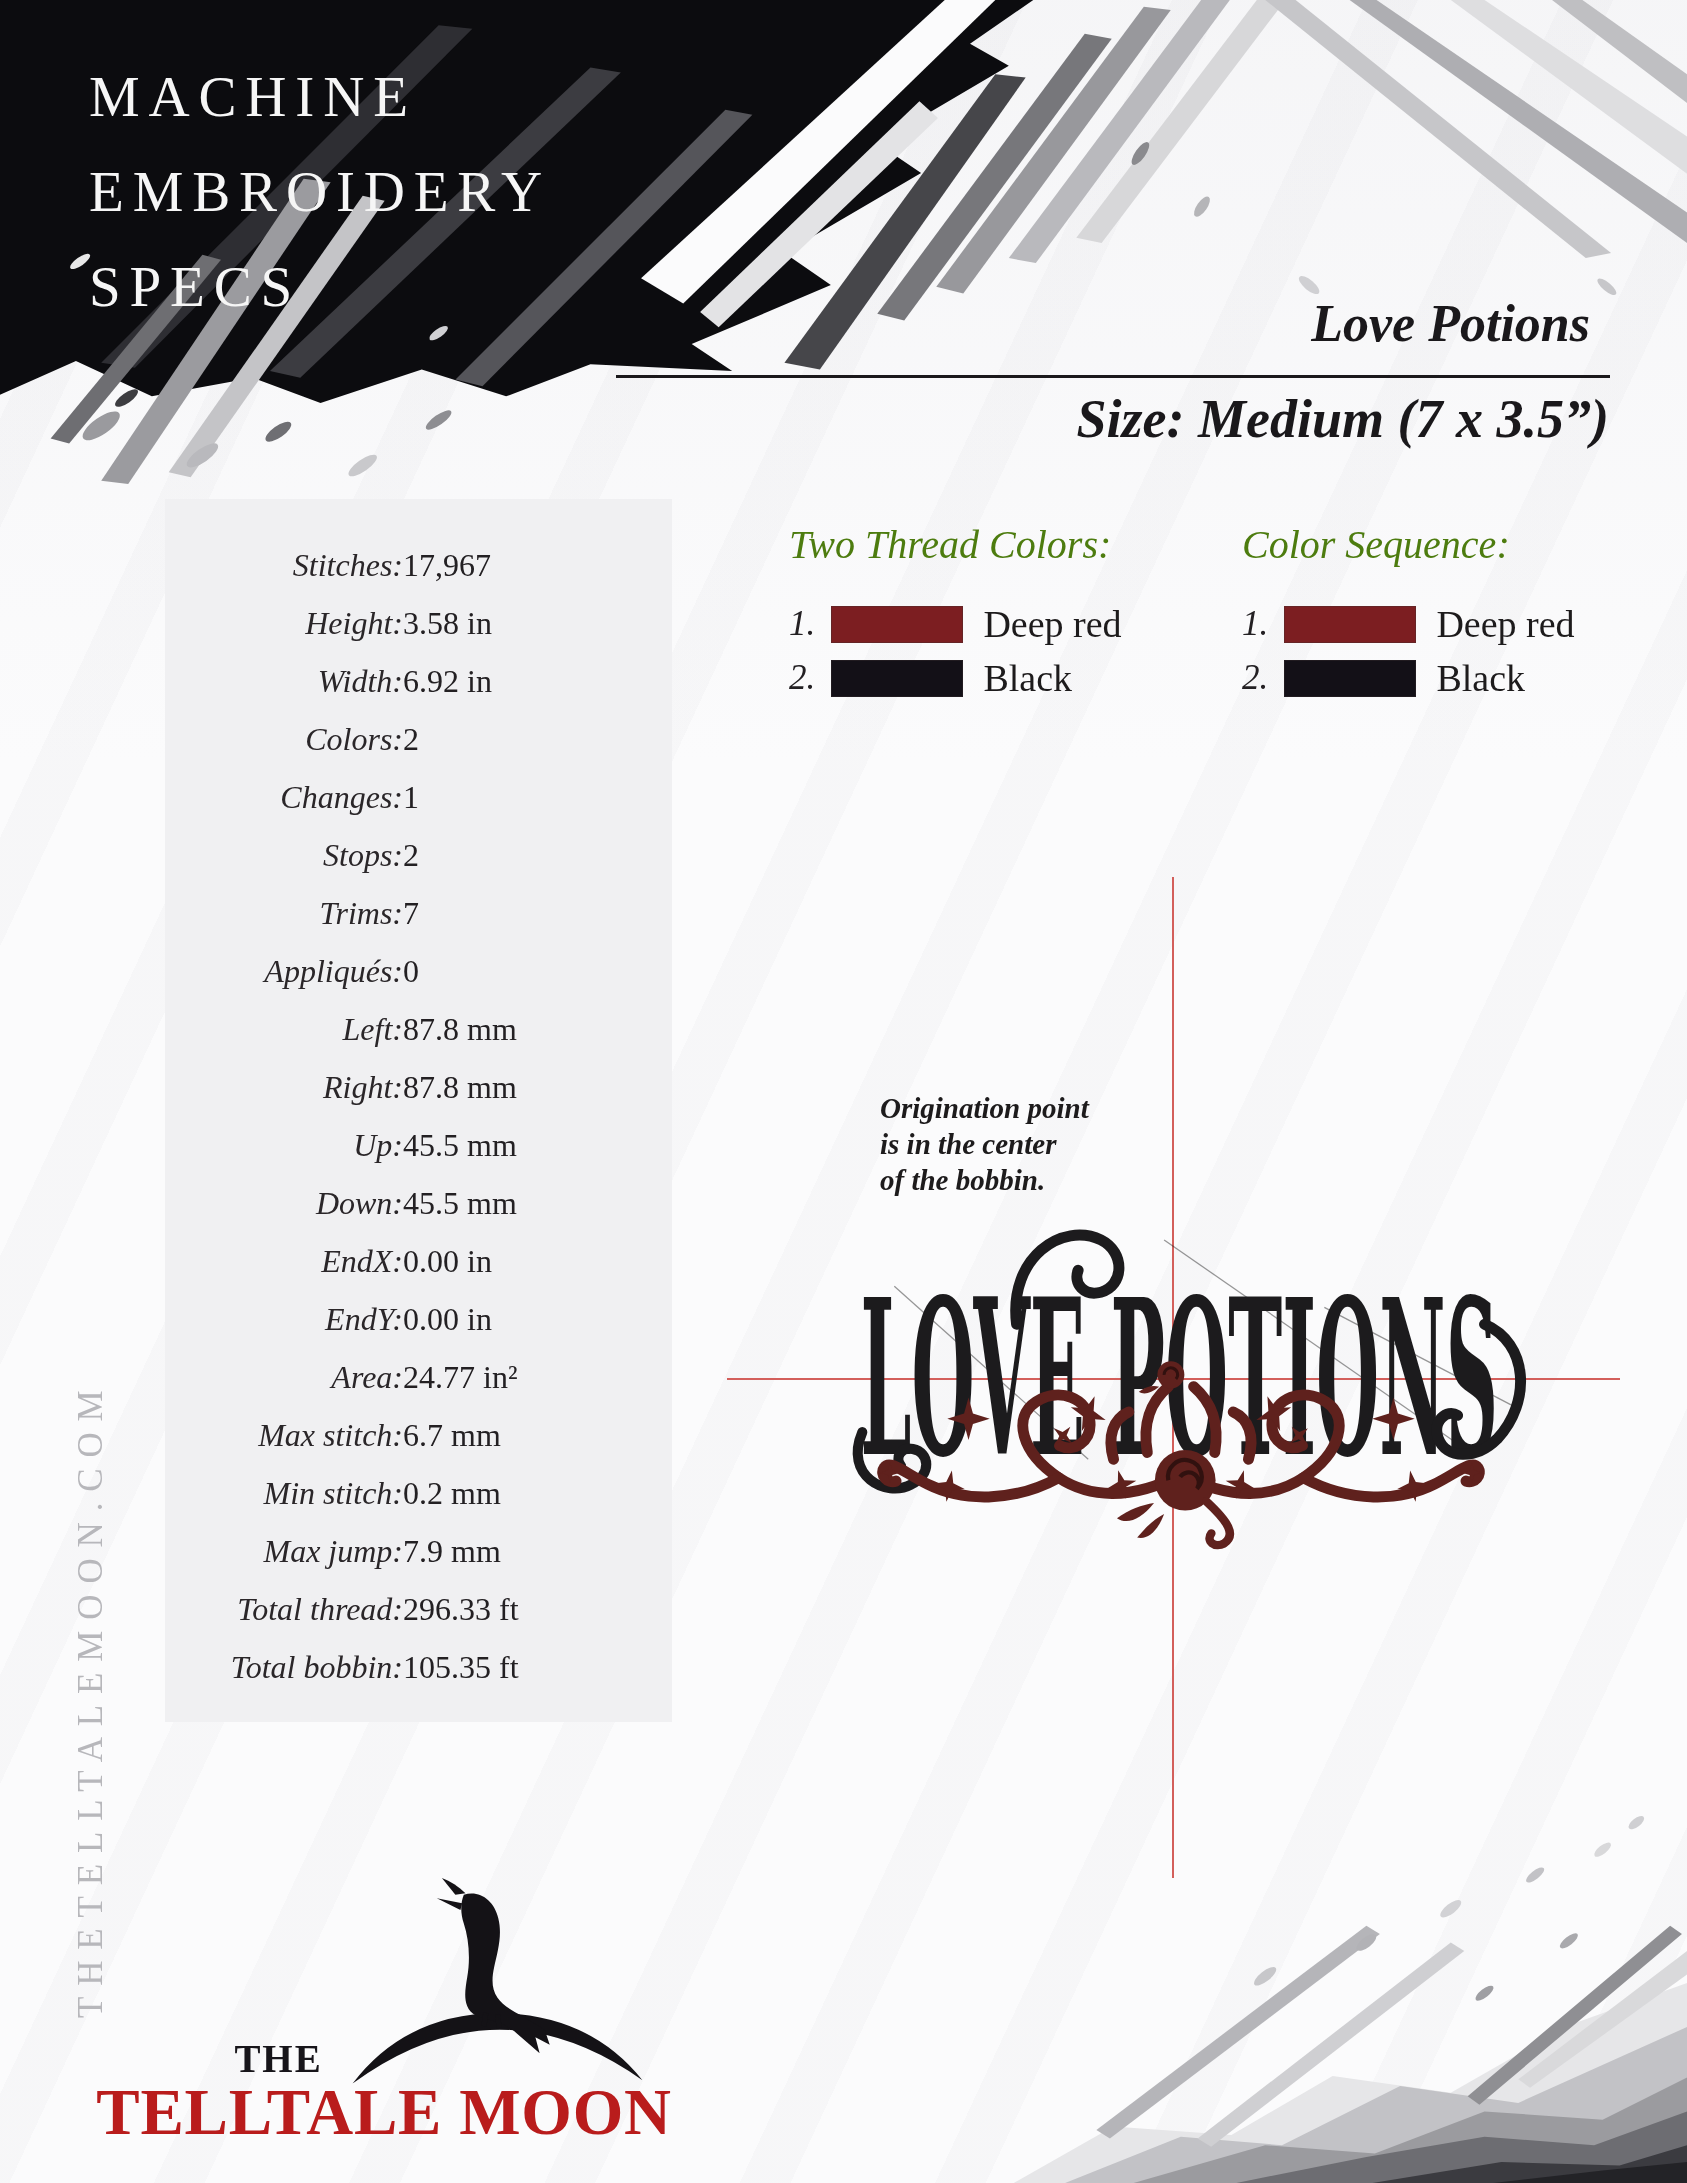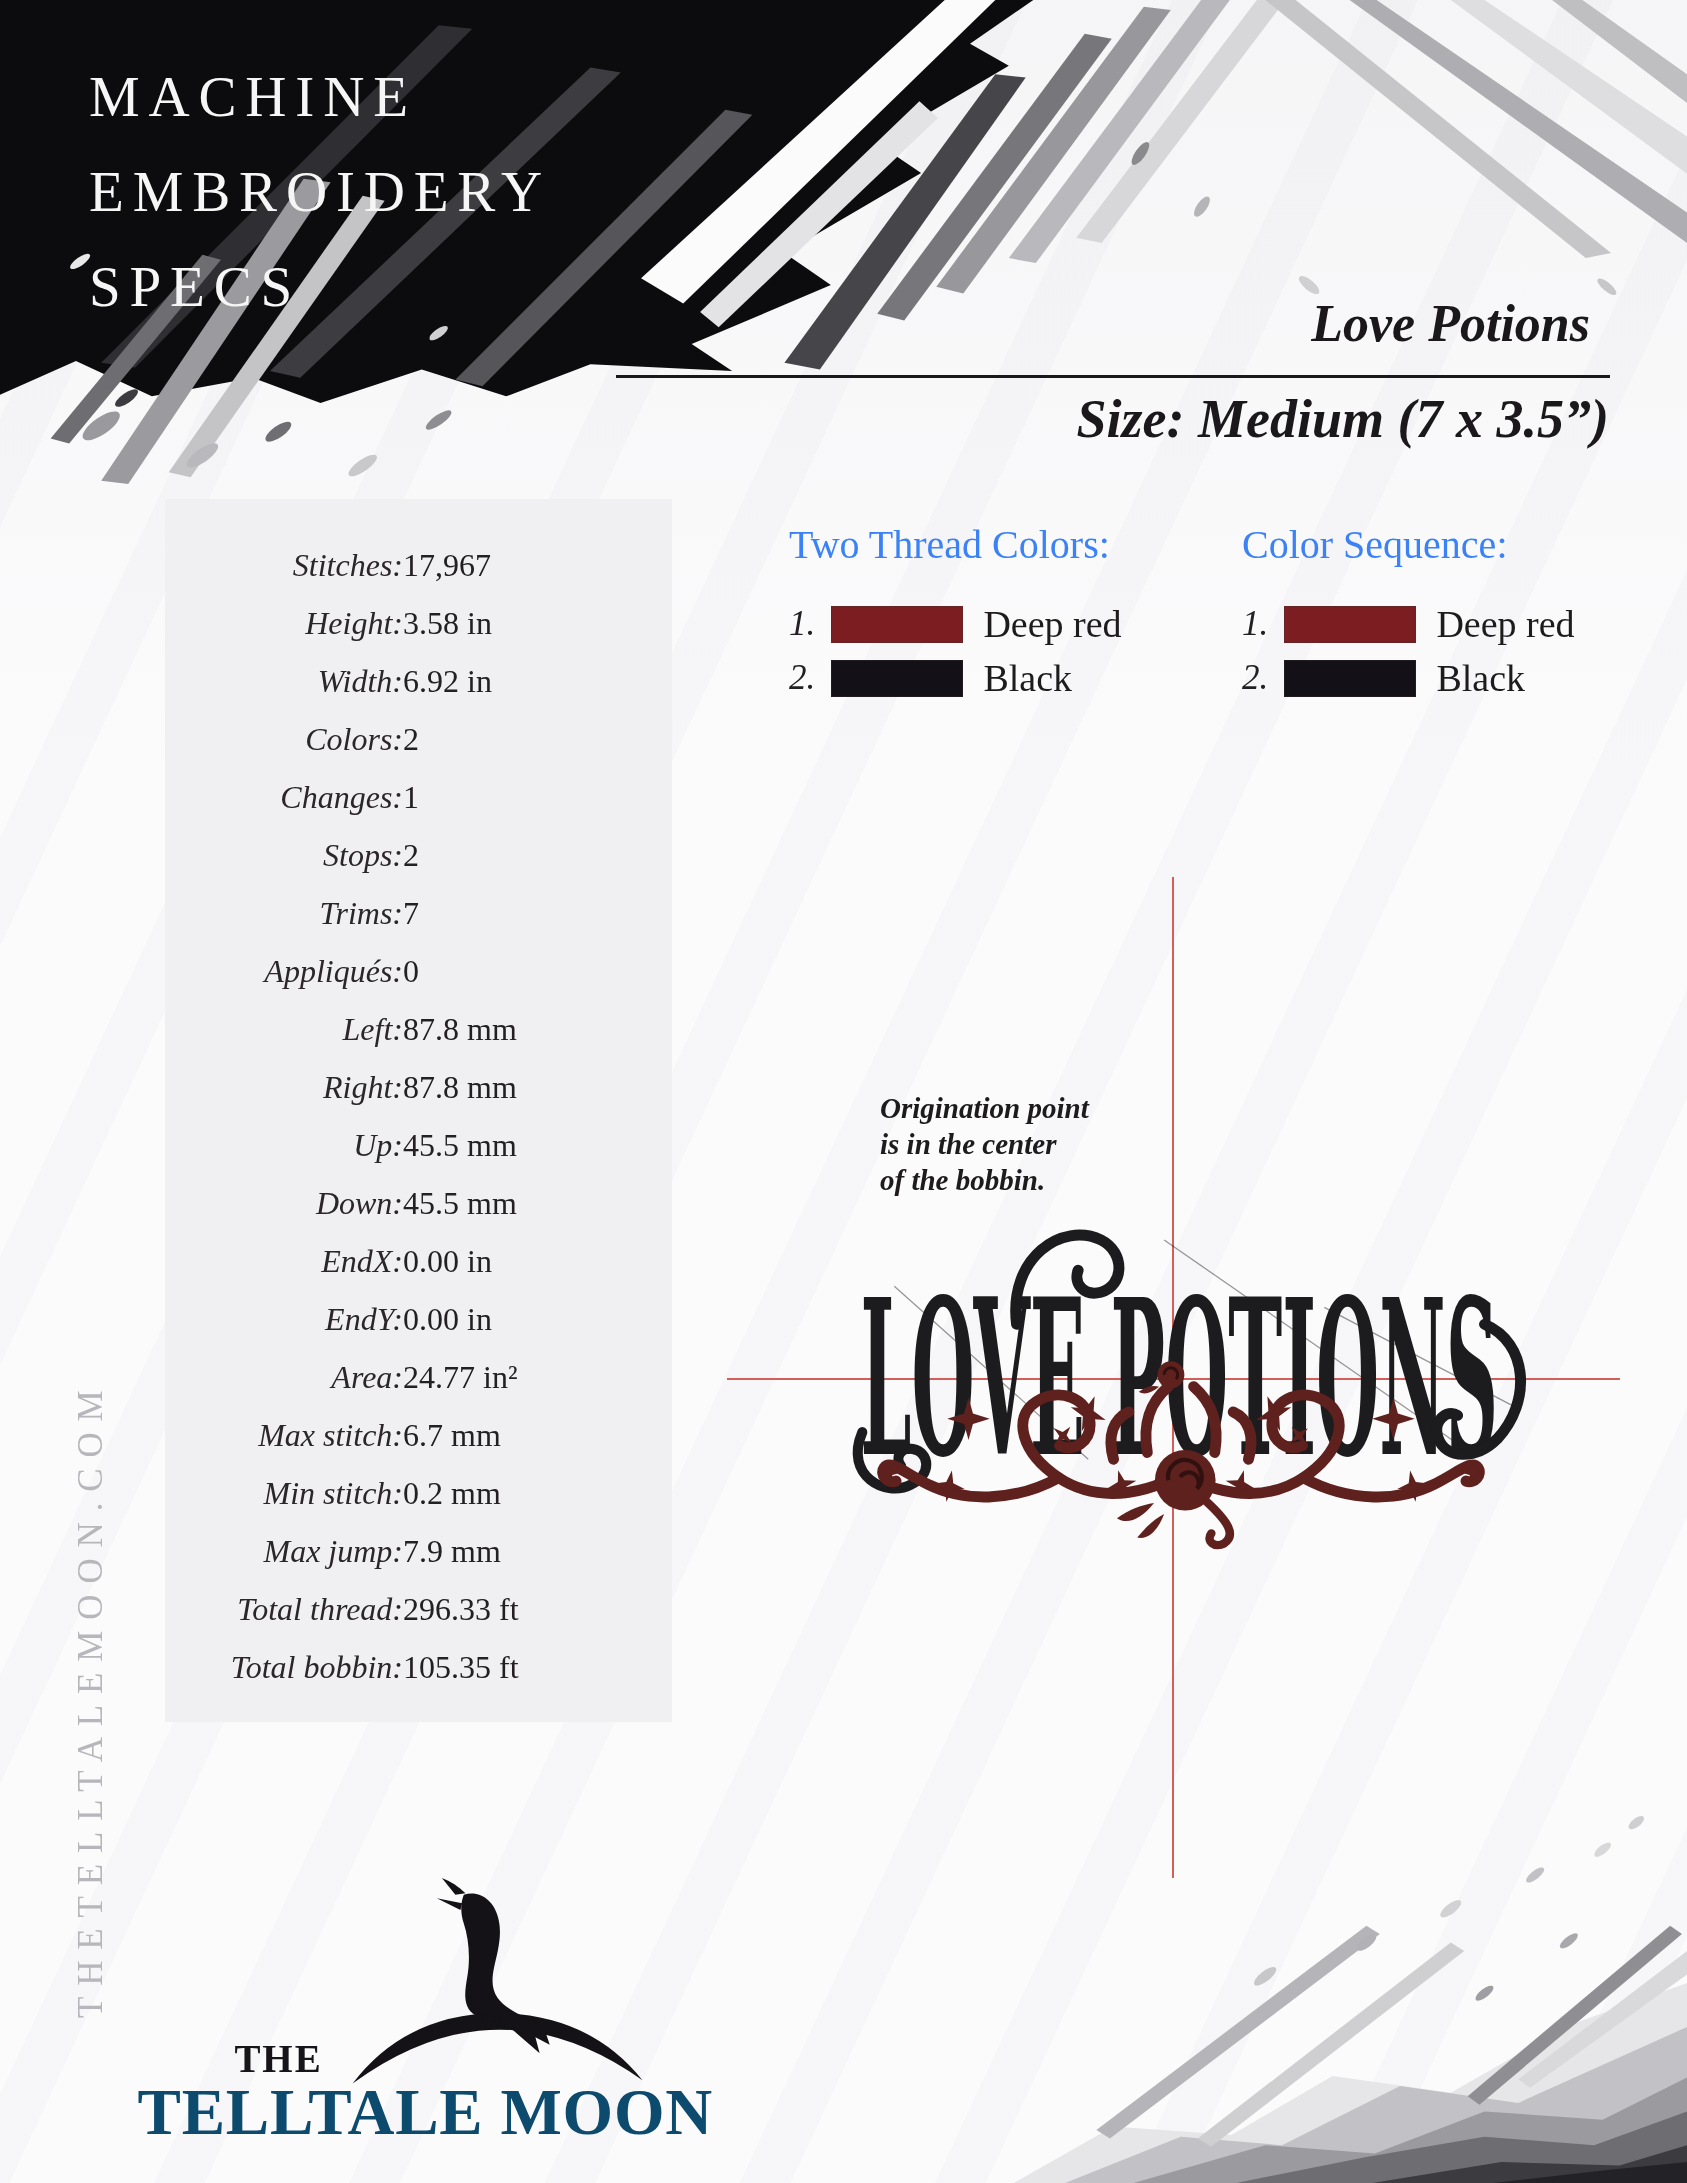--- a/index.html
+++ b/index.html
@@ -36,21 +36,21 @@
     position:absolute;left:165px;top:499px;width:507px;height:1223px;
     background:#f0f0f2;box-sizing:border-box;padding-top:37px;
   }
   .spec-row{display:flex;align-items:center;height:58px;font-size:32px;}
   .spec-label{width:238px;text-align:right;font-style:italic;color:#2a2629;}
   .spec-value{color:#232023;}
   
   .thread-col{position:absolute;top:521px;}
   .thread-col.c1{left:789px;}
   .thread-col.c2{left:1242px;}
-  .thread-title{font-size:40px;color:#3b82f6;}
+  .thread-title{font-size:40px;font-style:italic;color:#4d7c0f;}
   .thread-items{margin-top:29px;}
   .thread-item{display:flex;align-items:center;height:54px;}
   .thread-num{font-size:35px;font-style:italic;width:34px;color:#232023;}
   .swatch{width:132px;height:37px;margin:0 20px 0 8.4px;border:0.8px solid rgba(60,50,50,.35);box-sizing:border-box;}
   .thread-name{font-size:38px;color:#1d1b1c;}
   
   .orig-note{
     position:absolute;left:880px;top:1090px;font-size:29px;font-weight:700;font-style:italic;
     line-height:36px;color:#1d1b1c;
   }
@@ -71,22 +71,22 @@
     display:block;white-space:nowrap;transform:rotate(-90deg);transform-origin:0 0;
     font-size:35px;letter-spacing:.31em;color:#b7b7bb;
   }
   
   .logo-svg{position:absolute;left:337px;top:1878px;width:321px;height:214px;}
   .brand-top{
     position:absolute;left:211px;top:2036px;width:135px;text-align:center;
     font-size:39px;font-weight:700;letter-spacing:.05em;color:#17151a;
   }
   .brand-bottom{
-    position:absolute;left:79px;top:2075px;width:634px;text-align:right;
-    font-size:65px;font-weight:700;letter-spacing:.012em;color:#0c4a6e;
+    position:absolute;left:67px;top:2075px;width:634px;text-align:center;
+    font-size:65px;font-weight:700;letter-spacing:.012em;color:#b91c1c;
   }
   
   .banner-bottom{position:absolute;left:1012px;top:1772px;width:675px;height:412px;}
 </style>
 </head>
 <body>
 
 <div class="page">
 
   <svg class="banner-top" viewBox="0 0 2000 600" preserveAspectRatio="none" aria-hidden="true">

